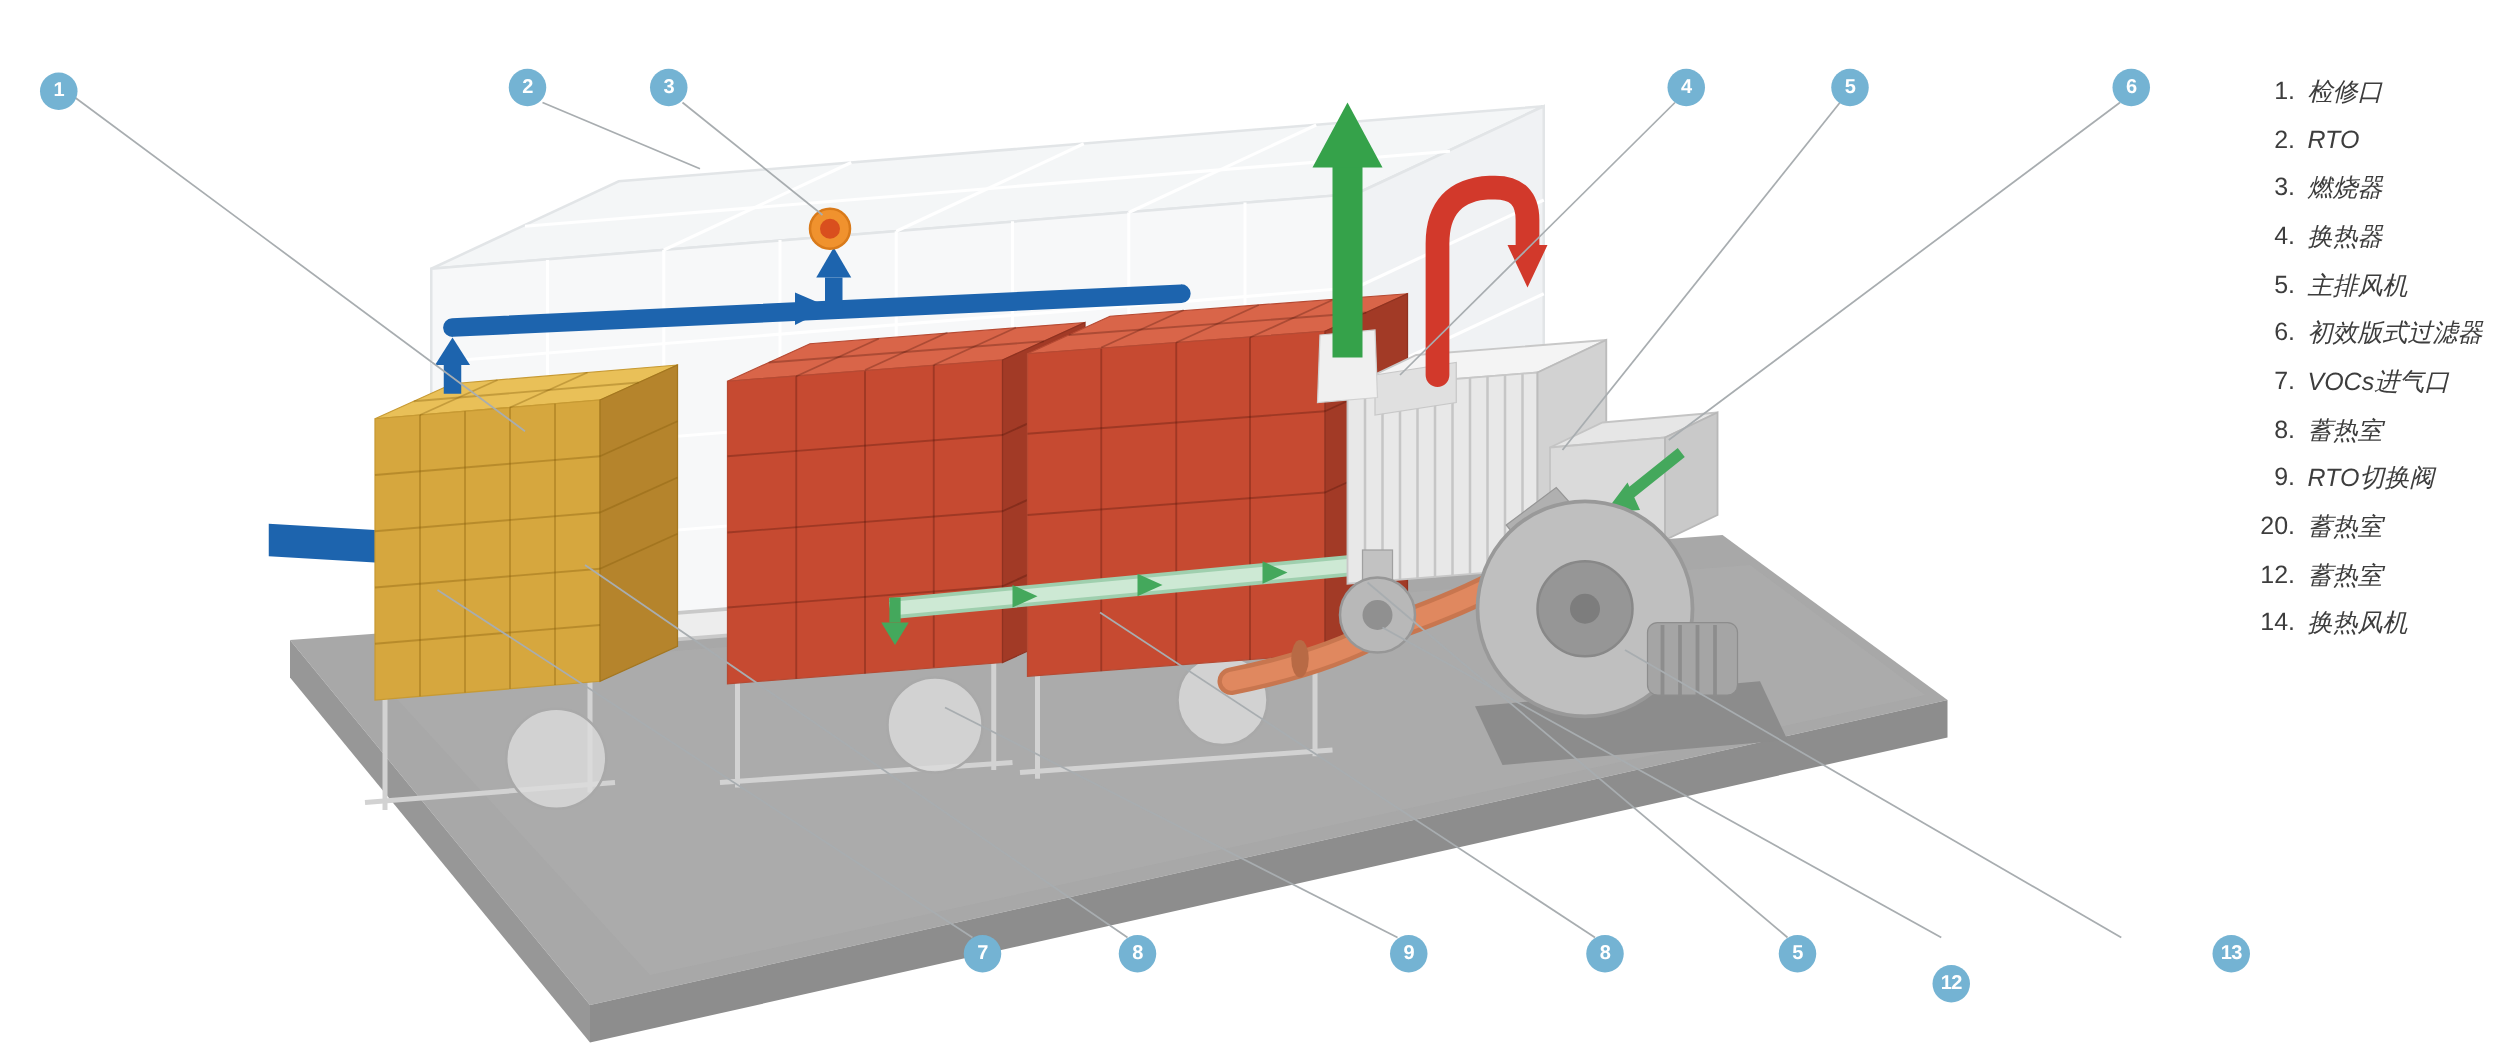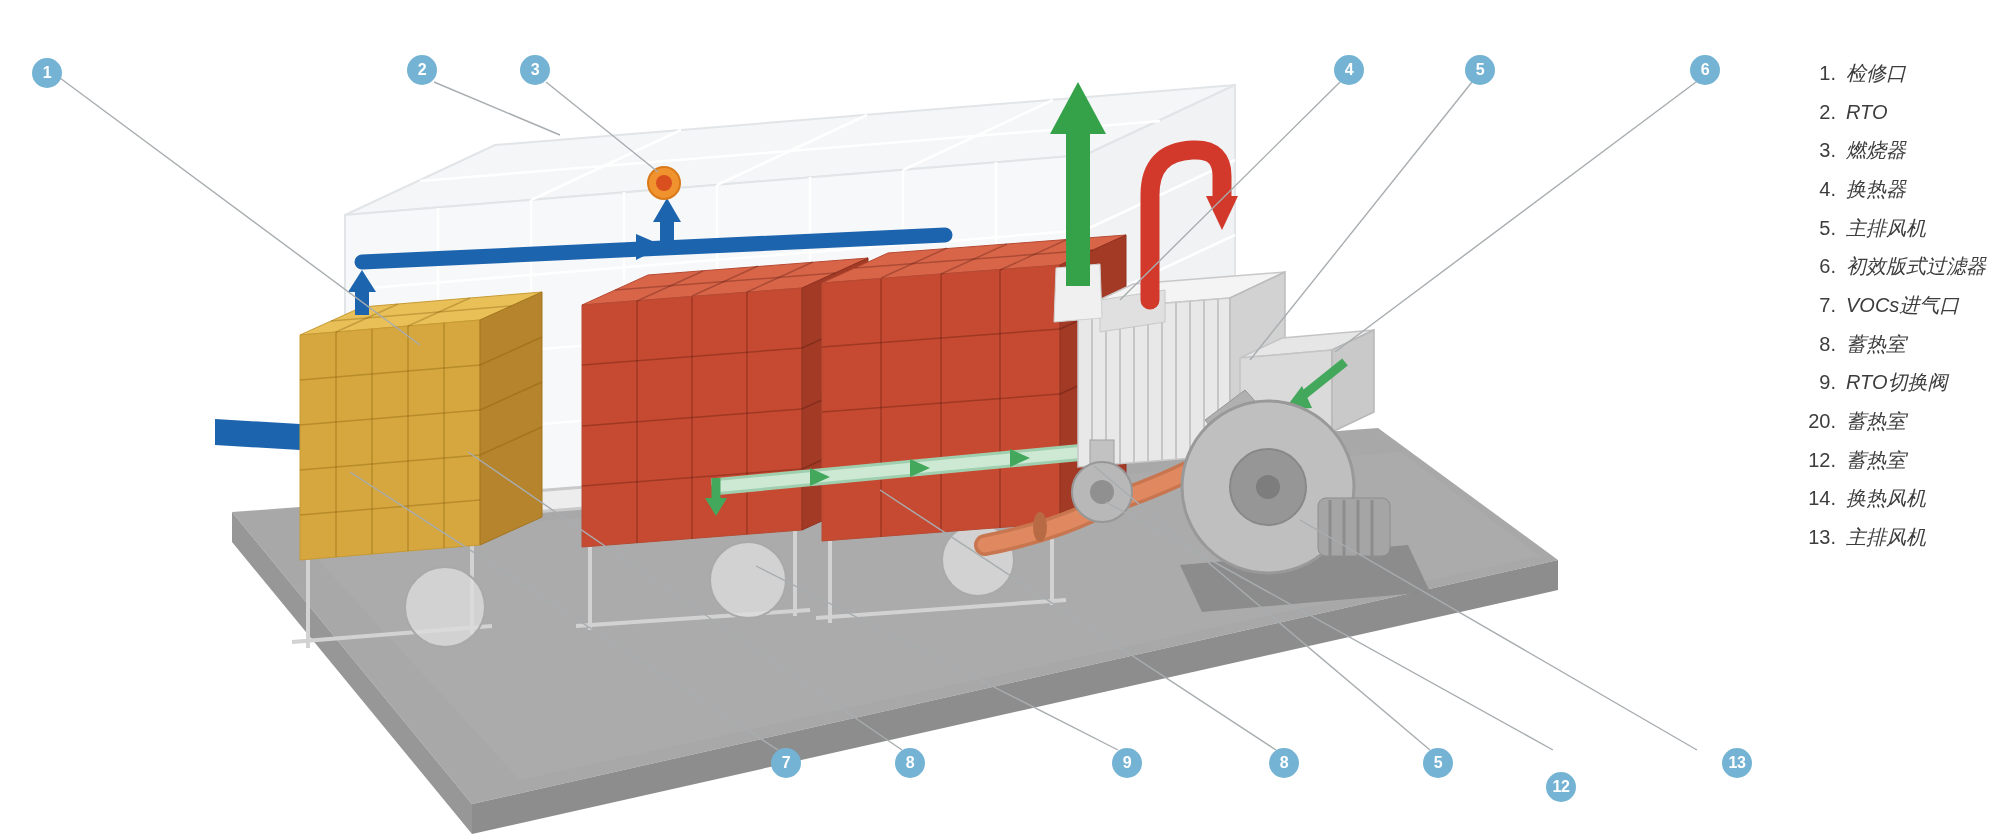--- a/index.html
+++ b/index.html
@@ -260,21 +260,21 @@
 <div class="badge" style="left:520px;top:55px">3</div>
 <div class="badge" style="left:1334px;top:55px">4</div>
 <div class="badge" style="left:1465px;top:55px">5</div>
 <div class="badge" style="left:1690px;top:55px">6</div>
 <div class="badge" style="left:771px;top:748px">7</div>
 <div class="badge" style="left:895px;top:748px">8</div>
 <div class="badge" style="left:1112px;top:748px">9</div>
 <div class="badge" style="left:1269px;top:748px">8</div>
 <div class="badge" style="left:1423px;top:748px">5</div>
 <div class="badge" style="left:1546px;top:772px">12</div>
-<div class="badge" style="left:1722px;top:748px">13</div>
+<div class="badge" style="left:1770px;top:748px">13</div>
 
 <div class="legend">
   <div class="legend-row">
     <span class="num">1.</span>
     <span class="lbl">检修口</span>
   </div>
   <div class="legend-row">
     <span class="num">2.</span>
     <span class="lbl">RTO</span>
   </div>
@@ -311,17 +311,13 @@
     <span class="lbl">蓄热室</span>
   </div>
   <div class="legend-row">
     <span class="num">12.</span>
     <span class="lbl">蓄热室</span>
   </div>
   <div class="legend-row">
     <span class="num">14.</span>
     <span class="lbl">换热风机</span>
   </div>
-  <div class="legend-row">
-    <span class="num">13.</span>
-    <span class="lbl">主排风机</span>
-  </div>
 </div>
 
 </body></html>

